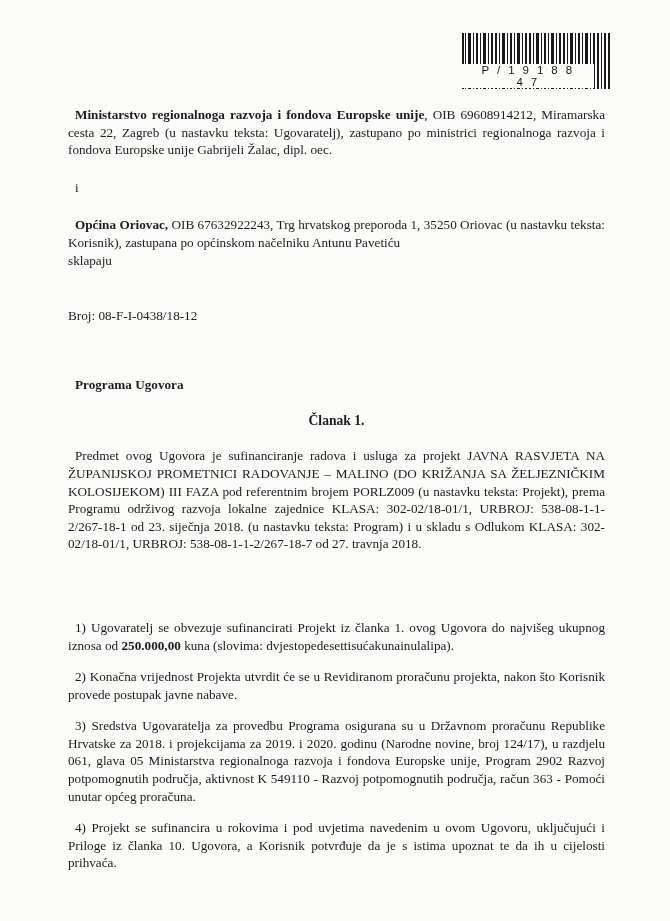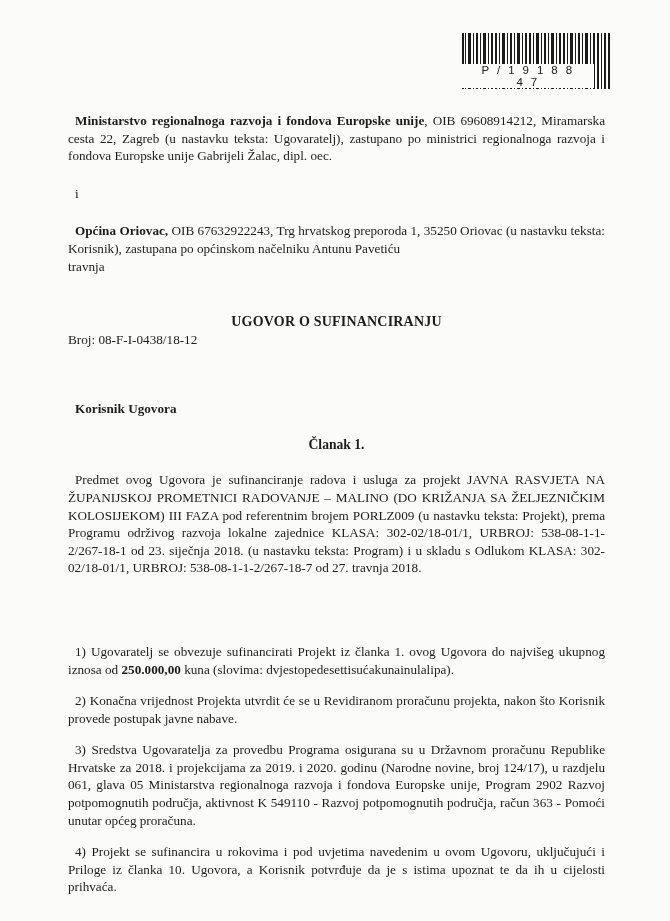--- a/index.html
+++ b/index.html
@@ -41,21 +41,21 @@
     color: #1a1a1a;
     background: #fbfbfa;
     padding: 0 14px;
     box-sizing: border-box;
     line-height: 12px;
   }
   
   .content {
     position: absolute;
     left: 68px;
-    top: 16px;
+    top: 10px;
     width: 537px;
   }
   p, div.para {
     margin: 0;
   }
   .para {
     text-align: justify;
     text-justify: inter-word;
     font-size: 13.2px;
     line-height: 17.6px;
@@ -164,30 +164,29 @@
     <div class="sp-20"></div>
 
     <div class="conj" style="padding-left:7px;">i</div>
 
     <div class="sp-20"></div>
 
     <div class="para indent">
       <span class="bold">Općina Oriovac,</span><span> OIB 67632922243, Trg hrvatskog preporoda 1, 35250 Oriovac (u nastavku teksta: Korisnik), zastupana po općinskom načelniku Antunu Pavetiću</span>
     </div>
 
-    <div class="para">travnja</div>
+    <div class="para">sklapaju</div>
 
     <div class="sp-38"></div>
 
-    <div class="title-main">UGOVOR O SUFINANCIRANJU</div>
     <div class="title-sub">Broj: 08-F-I-0438/18-12</div>
 
     <div class="sp-52"></div>
 
-    <div class="heading-left">Korisnik Ugovora</div>
+    <div class="heading-left">Programa Ugovora</div>
 
     <div class="sp-18"></div>
 
     <div class="heading-center">Članak 1.</div>
 
     <div class="sp-18"></div>
 
     <div class="para indent">Predmet ovog Ugovora je sufinanciranje radova i usluga za projekt  JAVNA RASVJETA NA ŽUPANIJSKOJ PROMETNICI RADOVANJE – MALINO (DO KRIŽANJA SA ŽELJEZNIČKIM KOLOSIJEKOM) III FAZA pod referentnim brojem PORLZ009 (u nastavku teksta: Projekt), prema Programu održivog razvoja lokalne zajednice KLASA: 302-02/18-01/1, URBROJ: 538-08-1-1-2/267-18-1 od 23. siječnja 2018. (u nastavku teksta: Program) i u skladu s Odlukom KLASA: 302-02/18-01/1, URBROJ: 538-08-1-1-2/267-18-7 od 27. travnja 2018.</div>
 
     <div class="sp-30"></div>

